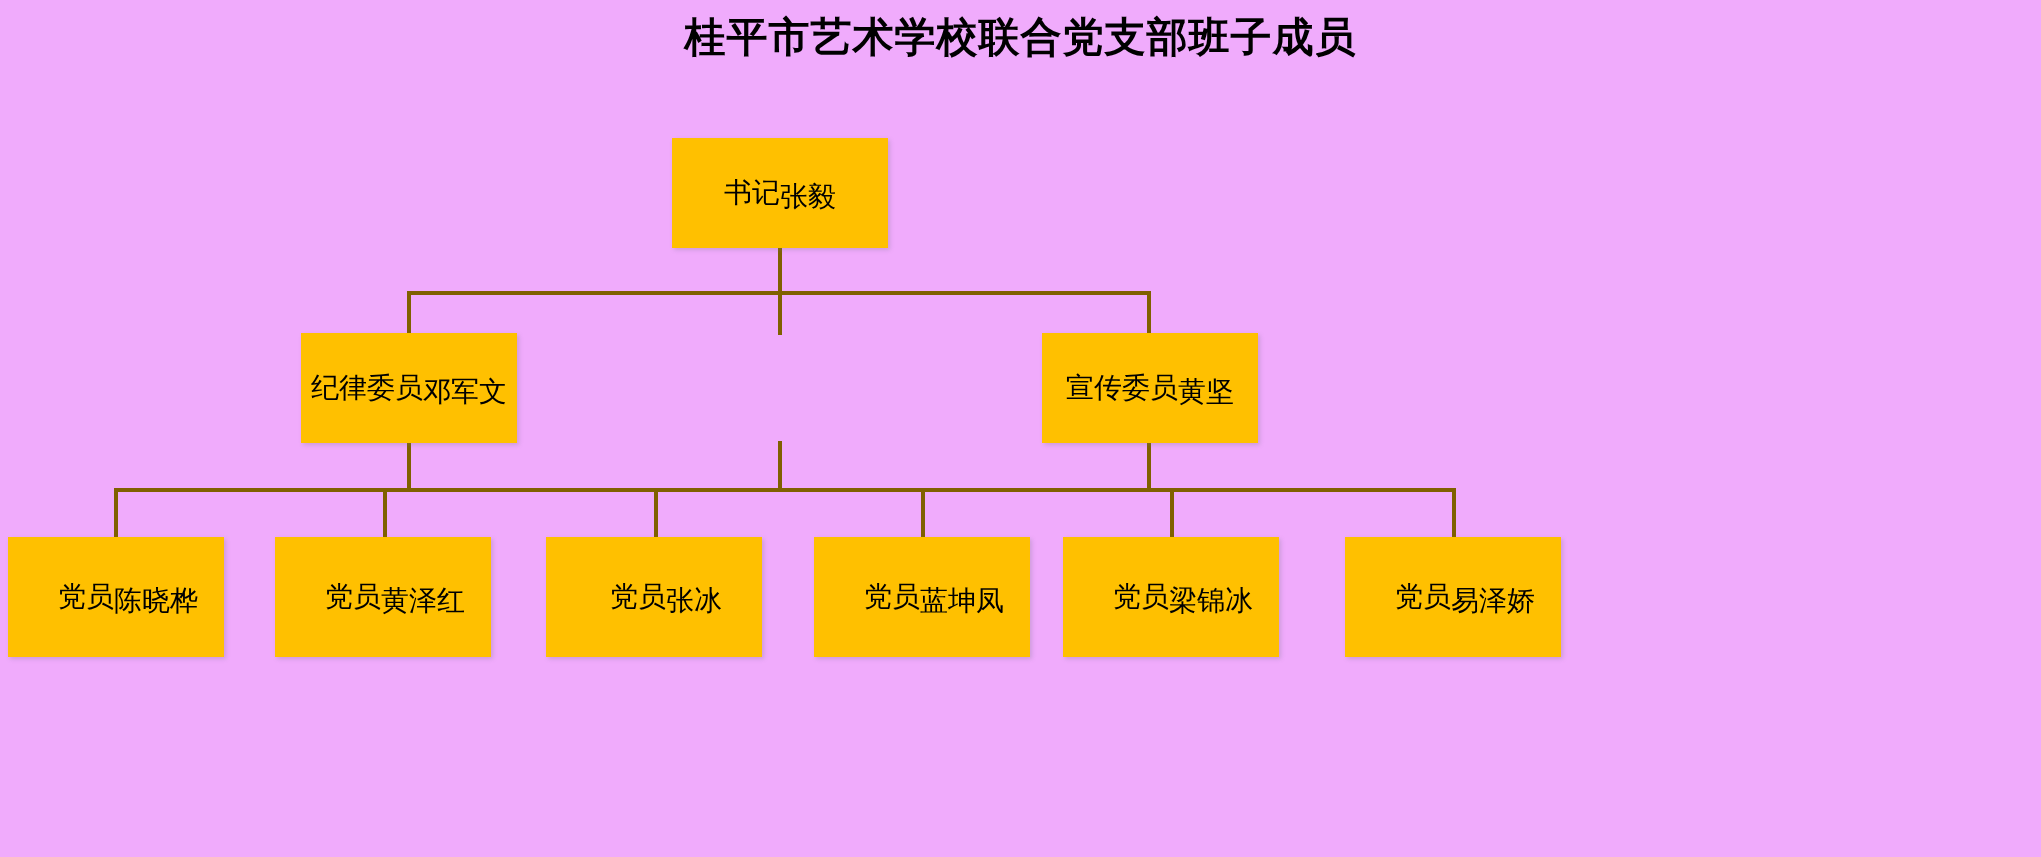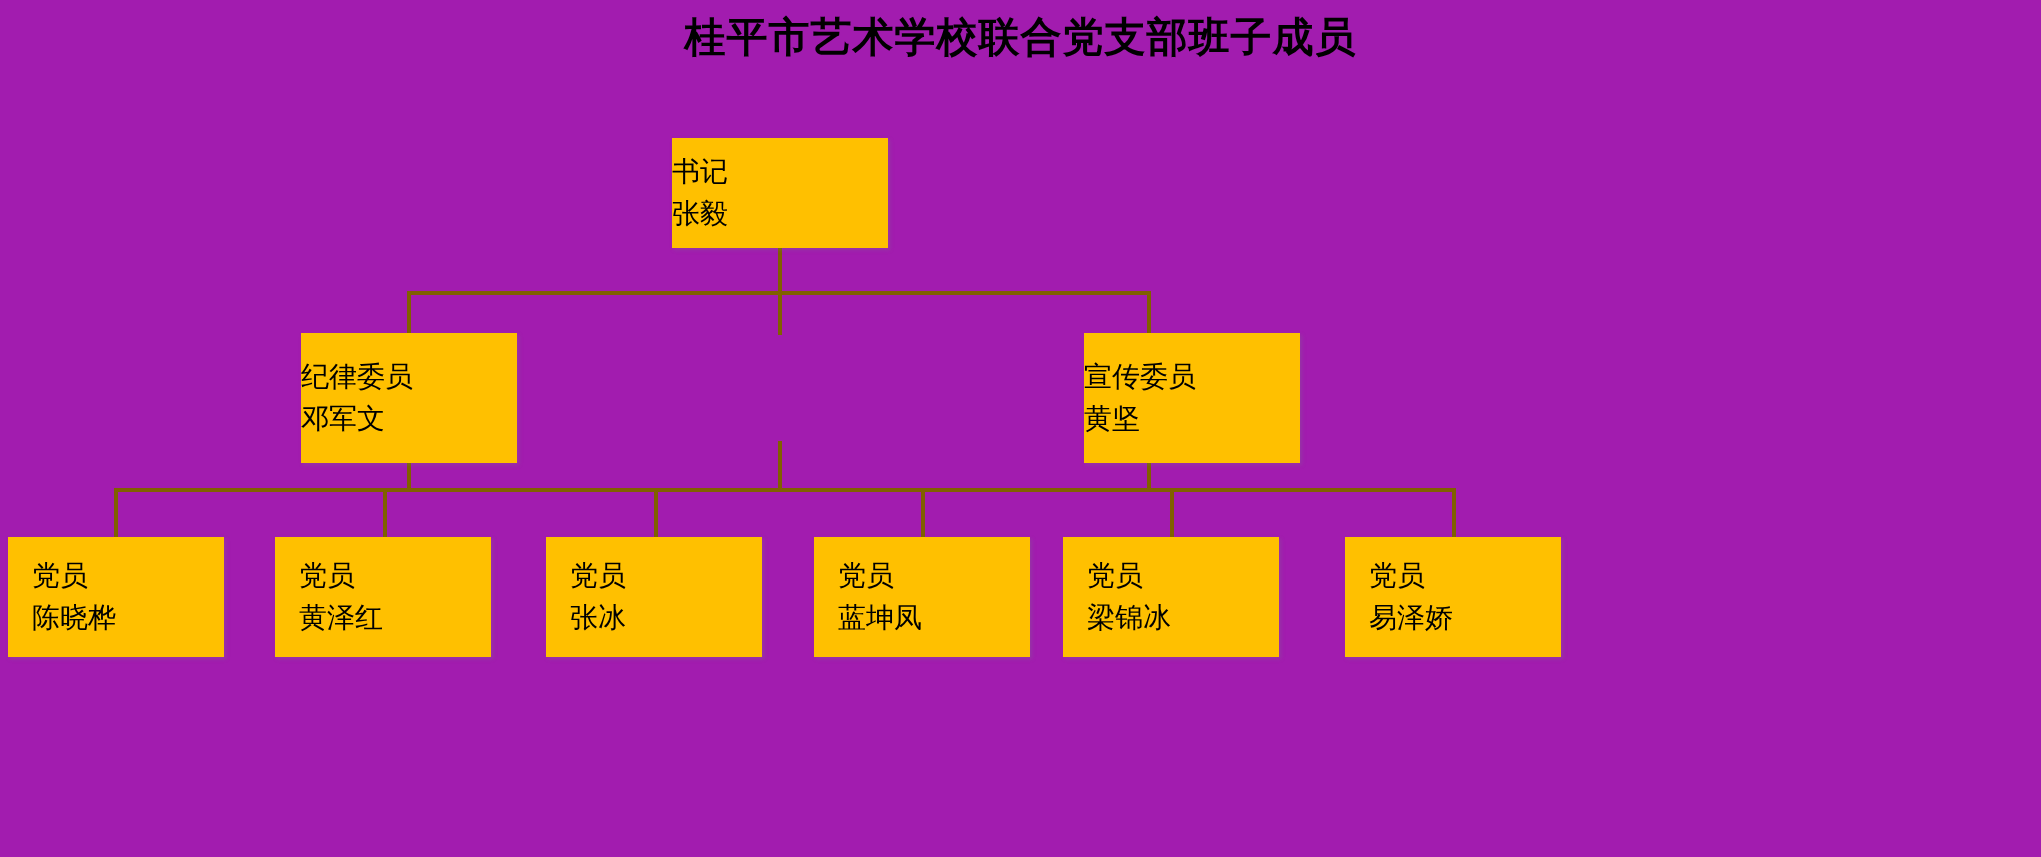--- a/index.html
+++ b/index.html
@@ -7,21 +7,21 @@
     padding: 0;
     background: #ffffff;
   }
   body {
     font-family: "Liberation Serif", "DejaVu Serif", serif;
   }
   #canvas {
     position: relative;
     width: 2041px;
     height: 857px;
-    background: #a21caf;
+    background: #f0abfc;
     overflow: hidden;
   }
   
   #chart-title {
     position: absolute;
     left: 0;
     top: 8px;
     width: 2041px;
     text-align: center;
     font-family: "DejaVu Sans", "Liberation Sans", sans-serif;
@@ -31,43 +31,44 @@
     letter-spacing: 1px;
     color: #000000;
     white-space: nowrap;
   }
   
   .node {
     position: absolute;
     background: #FFC000;
     box-shadow: 2px 2px 4px rgba(120,120,140,0.28);
     display: flex;
-    flex-direction: column;
+    flex-direction: row;
+    align-items: center;
     justify-content: center;
     color: #000000;
     box-sizing: border-box;
     z-index: 3;
   }
   .node .role {
     font-size: 28px;
     line-height: 34px;
     white-space: nowrap;
   }
   .node .person {
     font-size: 28px;
     line-height: 34px;
     white-space: nowrap;
     margin-top: 8px;
   }
   
   .row1 { width: 216px; height: 110px; left: 672px; top: 138px; }
-  .row2 { width: 216px; height: 130px; top: 333px; }
+  .row2 { width: 216px; height: 110px; top: 333px; }
   .row2.c0 { left: 301px; }
   .row2.c1 { left: 672px; }
-  .row2.c2 { left: 1084px; }
+  .row2.c2 { left: 1042px; }
   .row3 { width: 216px; height: 120px; top: 537px; padding-left: 24px; }
   .row3.c0 { left: 8px; }
   .row3.c1 { left: 275px; }
   .row3.c2 { left: 546px; }
   .row3.c3 { left: 814px; }
   .row3.c4 { left: 1063px; }
   .row3.c5 { left: 1345px; }
   .row3 .person { }
   
   .conn {

